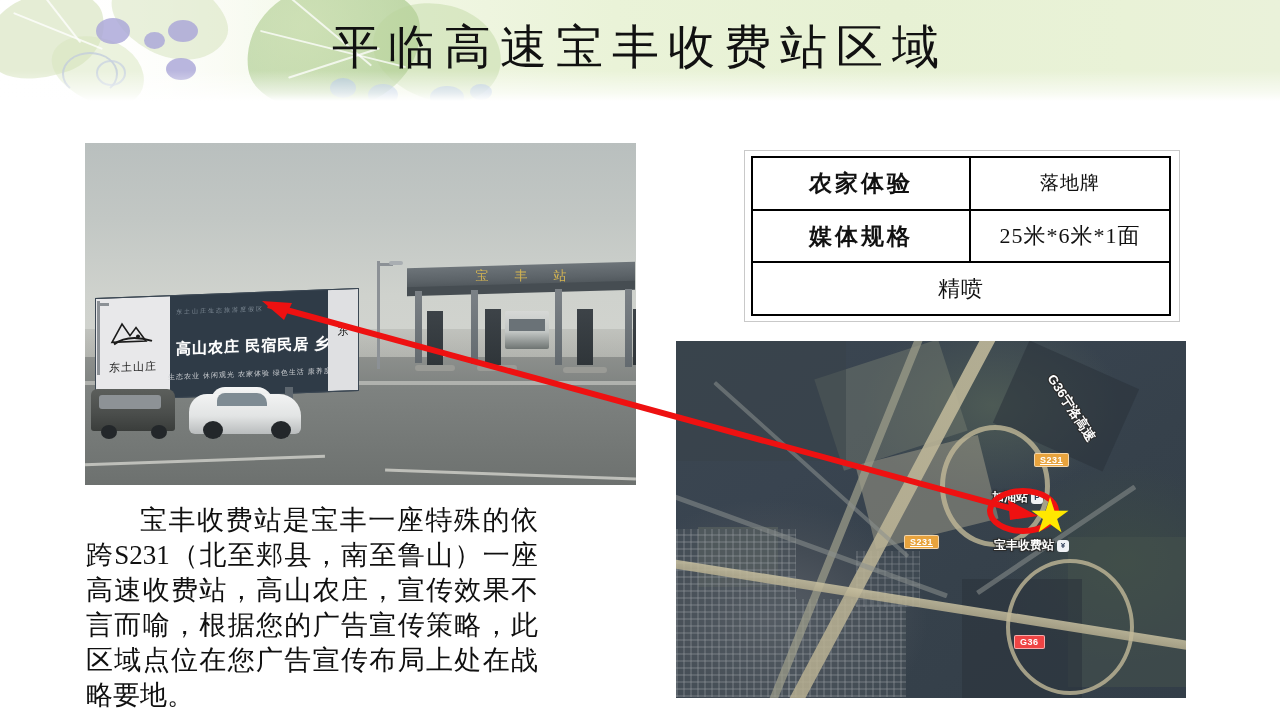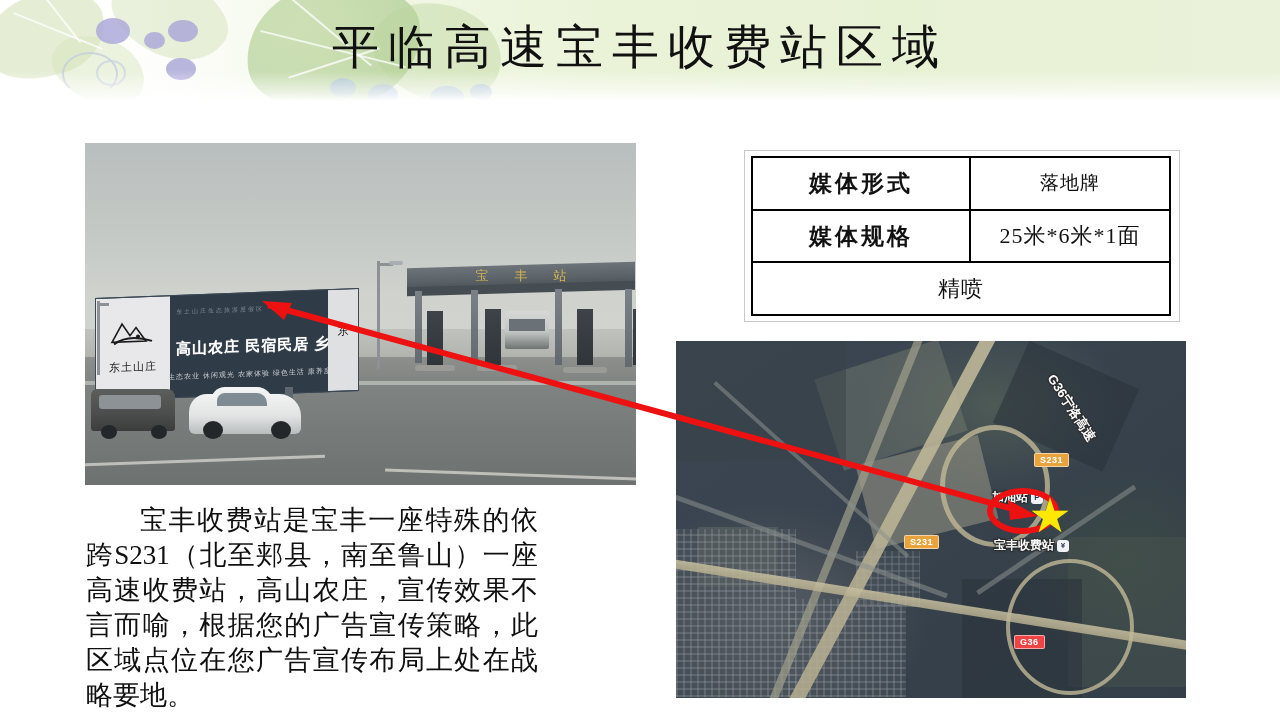--- a/index.html
+++ b/index.html
@@ -381,21 +381,21 @@
     position:absolute;
     font-size:9px;
     font-family:"Liberation Sans","DejaVu Sans",sans-serif;
     font-weight:bold;
     color:#ffffff;
     padding:1px 5px;
     border-radius:2px;
     letter-spacing:.5px;
     border:1px solid rgba(255,255,255,.55);
   }
-  .hwy-badge.s { background:#e8a33d; }
+  .hwy-badge.s { background:#e8a33d;text-decoration:underline; }
   .hwy-badge.g { background:#ef4444; }
   .hwy-label-rot {
     position:absolute;
     color:#ffffff;
     font-size:13px;
     font-weight:bold;
     font-family:"Liberation Sans","DejaVu Sans",sans-serif;
     white-space:nowrap;
     transform: rotate(57deg);
     transform-origin: left top;
@@ -543,21 +543,21 @@
   <div class="wheel" style="left:118px; top:278px; width:20px; height:18px;"></div>
   <div class="wheel" style="left:186px; top:278px; width:20px; height:18px;"></div>
 
   <div class="road-line" style="left:0px; top:316px; width:240px; transform:rotate(-2deg);"></div>
   <div class="road-line" style="left:300px; top:330px; width:251px; transform:rotate(2deg);"></div>
 </div>
 
 <div class="spec-table">
   <div class="spec-inner">
     <div class="spec-row">
-      <div class="spec-label">媒体形式</div>
+      <div class="spec-label">农家体验</div>
       <div class="spec-value">落地牌</div>
     </div>
     <div class="spec-row">
       <div class="spec-label">媒体规格</div>
       <div class="spec-value big">25米*6米*1面</div>
     </div>
     <div class="spec-row">
       <div class="spec-value big">精喷</div>
     </div>
   </div>

